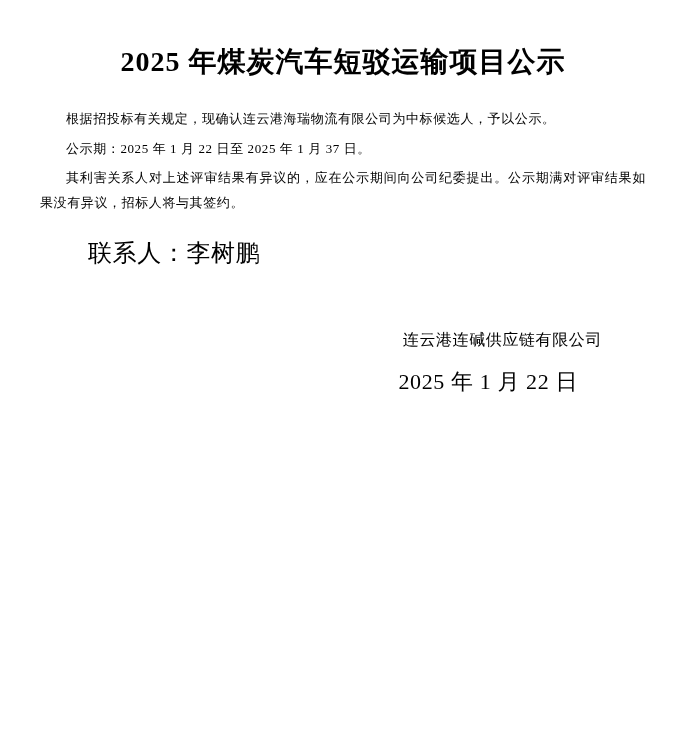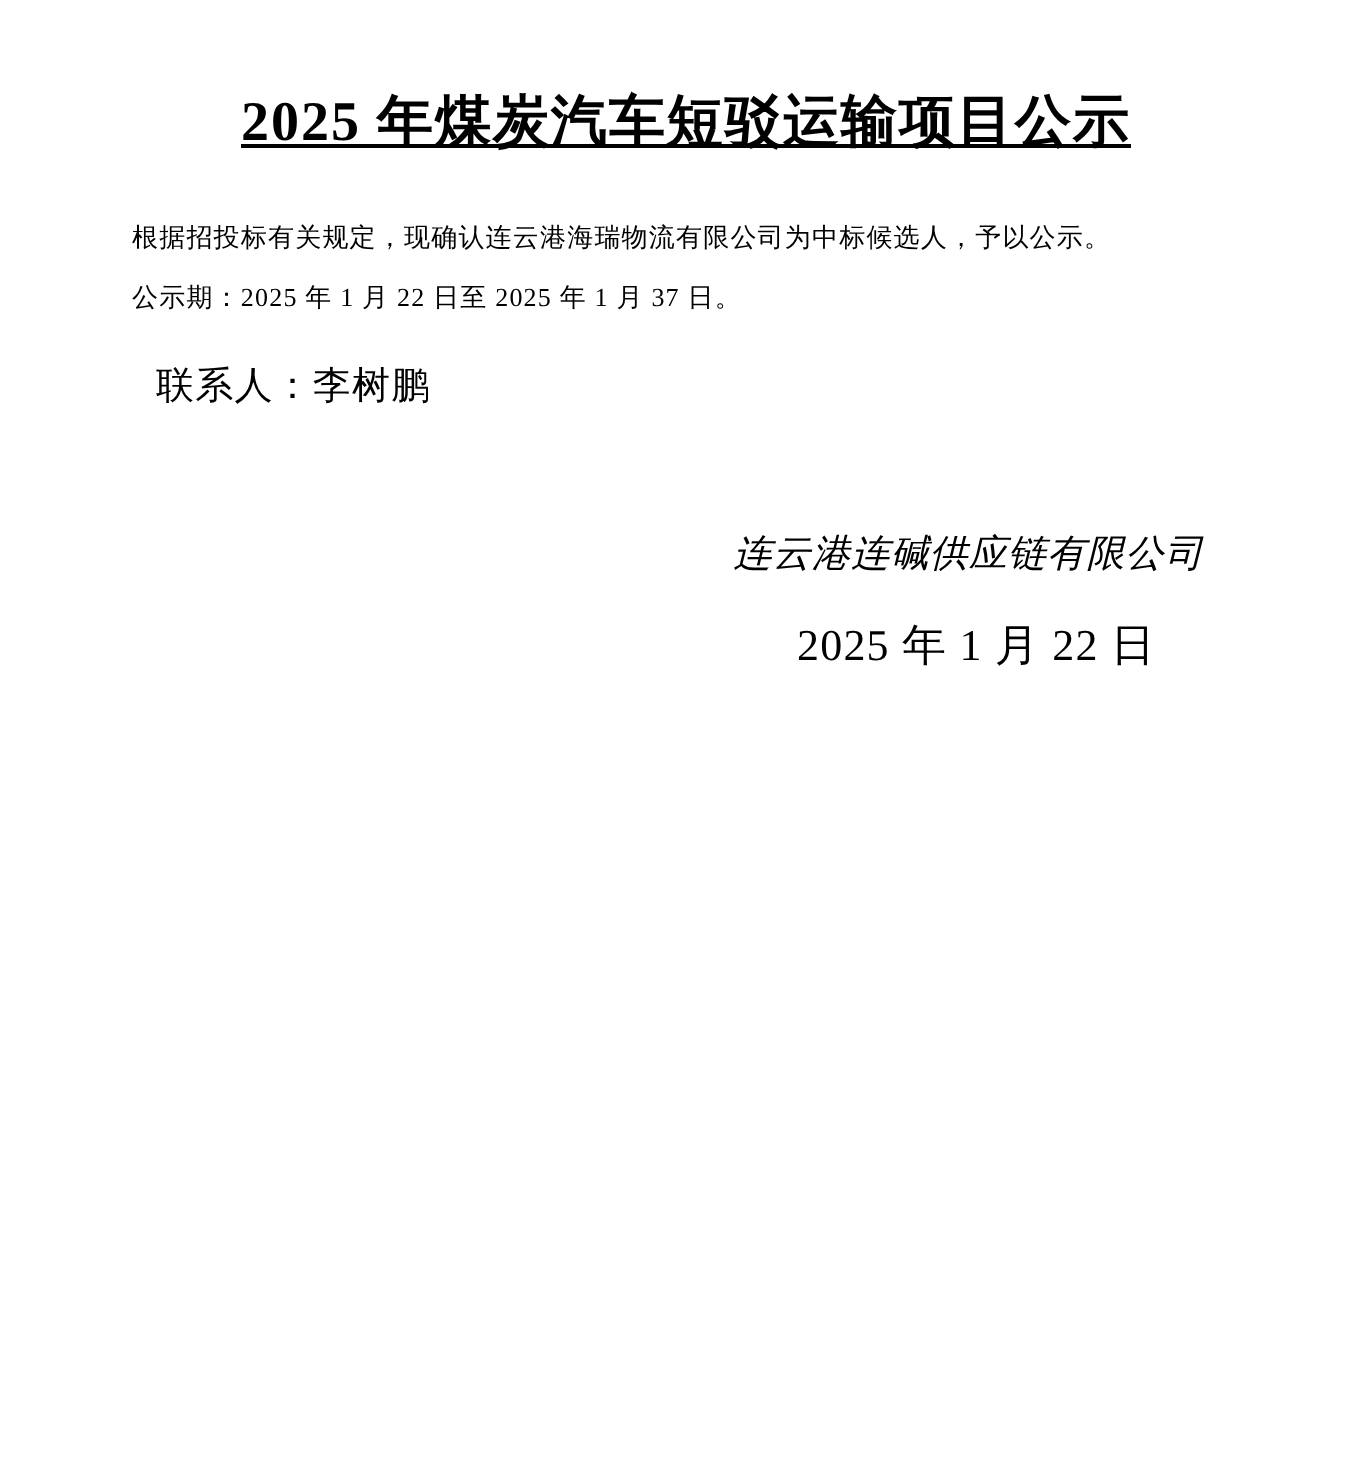--- a/index.html
+++ b/index.html
@@ -23,55 +23,53 @@
   }
   .doc-title {
     margin: 0;
     padding-top: 44px;
     text-align: center;
     font-size: 28px;
     font-weight: bold;
     letter-spacing: 1px;
     line-height: 1.3;
     font-family: "Liberation Serif", "DejaVu Serif", serif;
-    text-decoration: underline;
   }
   .body-block {
     margin-top: 26px;
   }
   p.para {
     margin: 0 0 4px 0;
     font-size: 13px;
     line-height: 1.95;
     text-align: justify;
     text-justify: inter-ideograph;
     text-indent: 2em;
     letter-spacing: 0.6px;
   }
   .contact-block {
     margin-top: 14px;
   }
   p.contact {
     margin: 12px 0 6px 0;
-    font-size: 19px;
+    font-size: 24px;
     line-height: 1.95;
     text-indent: 2em;
     letter-spacing: 0.6px;
   }
   .signature {
     margin-top: 48px;
     text-align: right;
     padding-right: 44px;
   }
   p.sign-line {
     margin: 0 0 6px 0;
-    font-size: 19px;
+    font-size: 16px;
     line-height: 1.9;
     letter-spacing: 0.6px;
-    font-style: italic;
   }
   p.sign-date {
     margin: 0;
     font-size: 22px;
     line-height: 1.9;
     letter-spacing: 0.6px;
     padding-right: 24px;
   }
 </style>
 </head>
@@ -79,20 +77,21 @@
 
 <div class="page">
 
   <h1 class="doc-title">2025 年煤炭汽车短驳运输项目公示</h1>
 
   <div class="body-block">
     <p class="para">根据招投标有关规定，现确认连云港海瑞物流有限公司为中标候选人，予以公示。</p>
 
     <p class="para">公示期：2025 年 1 月 22 日至 2025 年 1 月 37 日。</p>
 
+    <p class="para">其利害关系人对上述评审结果有异议的，应在公示期间向公司纪委提出。公示期满对评审结果如果没有异议，招标人将与其签约。</p>
   </div>
 
   <div class="contact-block">
     <p class="contact">联系人：李树鹏</p>
   </div>
 
   <div class="signature">
     <p class="sign-line">连云港连碱供应链有限公司</p>
     <p class="sign-date">2025 年 1 月 22 日</p>
   </div>

